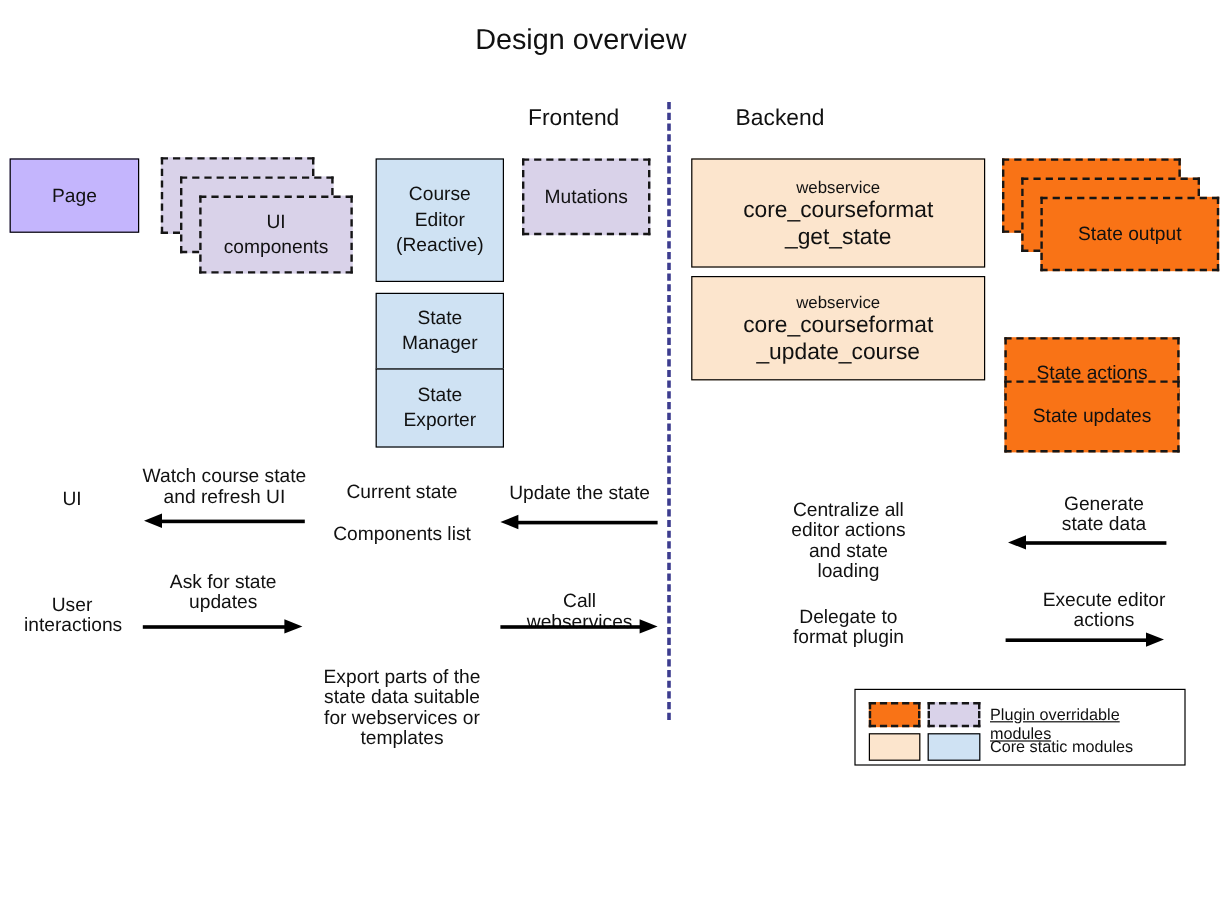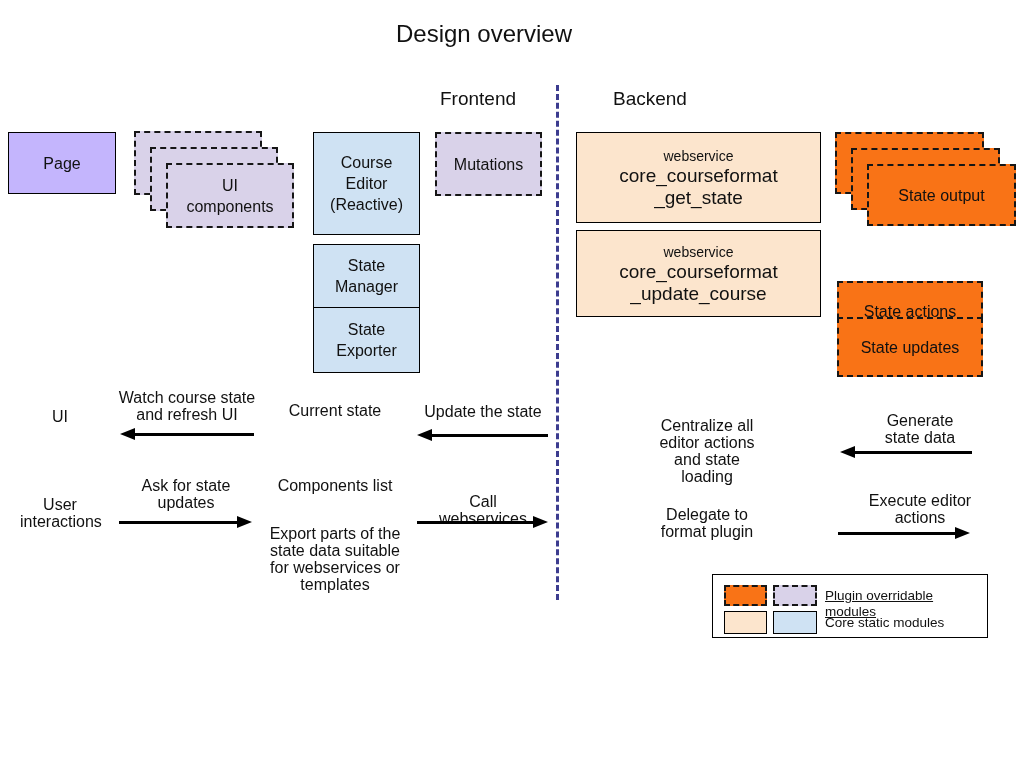--- a/index.html
+++ b/index.html
@@ -118,22 +118,22 @@
   <div class="note pre" style="left:20px;top:496px;width:80px;">User
 interactions</div>
   <div class="note pre" style="left:126px;top:477px;width:120px;">Ask for state
 updates</div>
   <div class="arrow dir-right" style="left:119px;top:516px;width:133px;">
     <div class="shaft"></div>
     <div class="head"></div>
   </div>
 
   <div class="note pre" style="left:275px;top:402px;width:120px;">Current state</div>
-  <div class="note pre" style="left:275px;top:437px;width:120px;margin-top:40px;">Components list</div>
-  <div class="note pre" style="left:268px;top:525px;width:134px;">Export parts of the
+  <div class="note pre" style="left:275px;top:437px;width:120px;">Components list</div>
+  <div class="note pre" style="left:268px;top:556px;width:134px;">Export parts of the
 state data suitable
 for webservices or
 templates</div>
 
   <div class="note pre" style="left:423px;top:403px;width:120px;">Update the state</div>
   <div class="arrow dir-left" style="left:417px;top:429px;width:131px;">
     <div class="shaft"></div>
     <div class="head"></div>
   </div>
 

